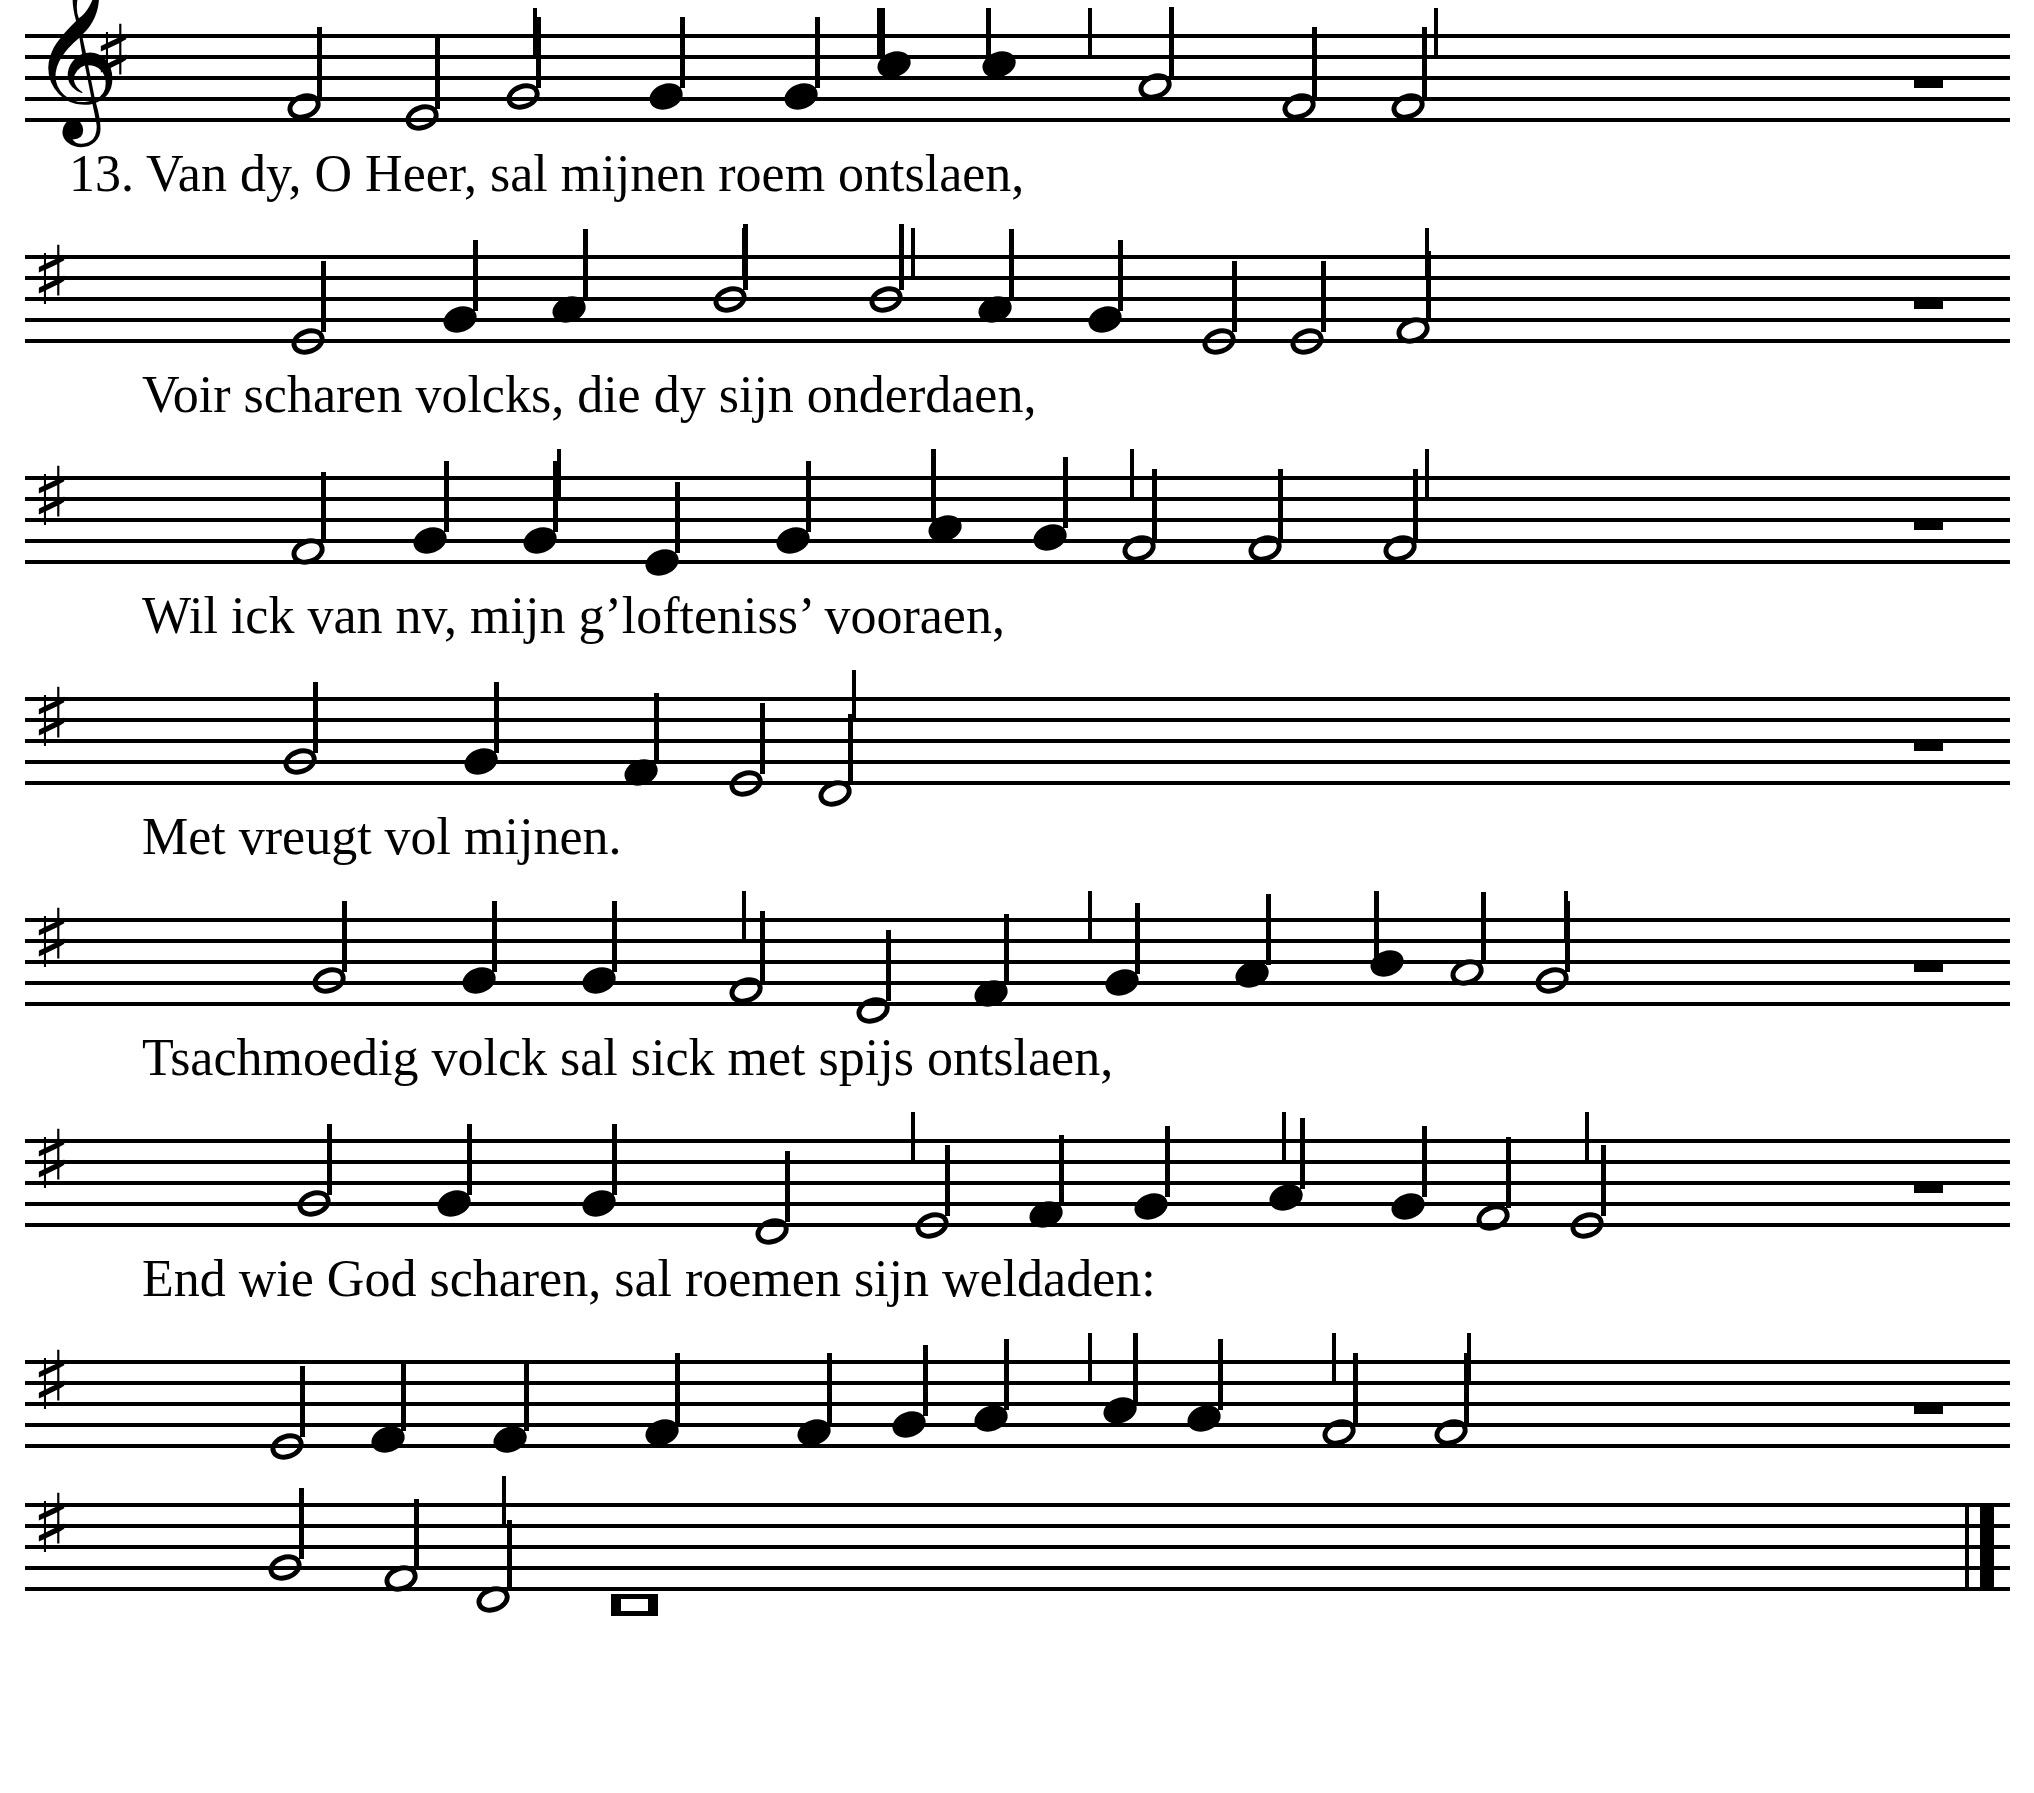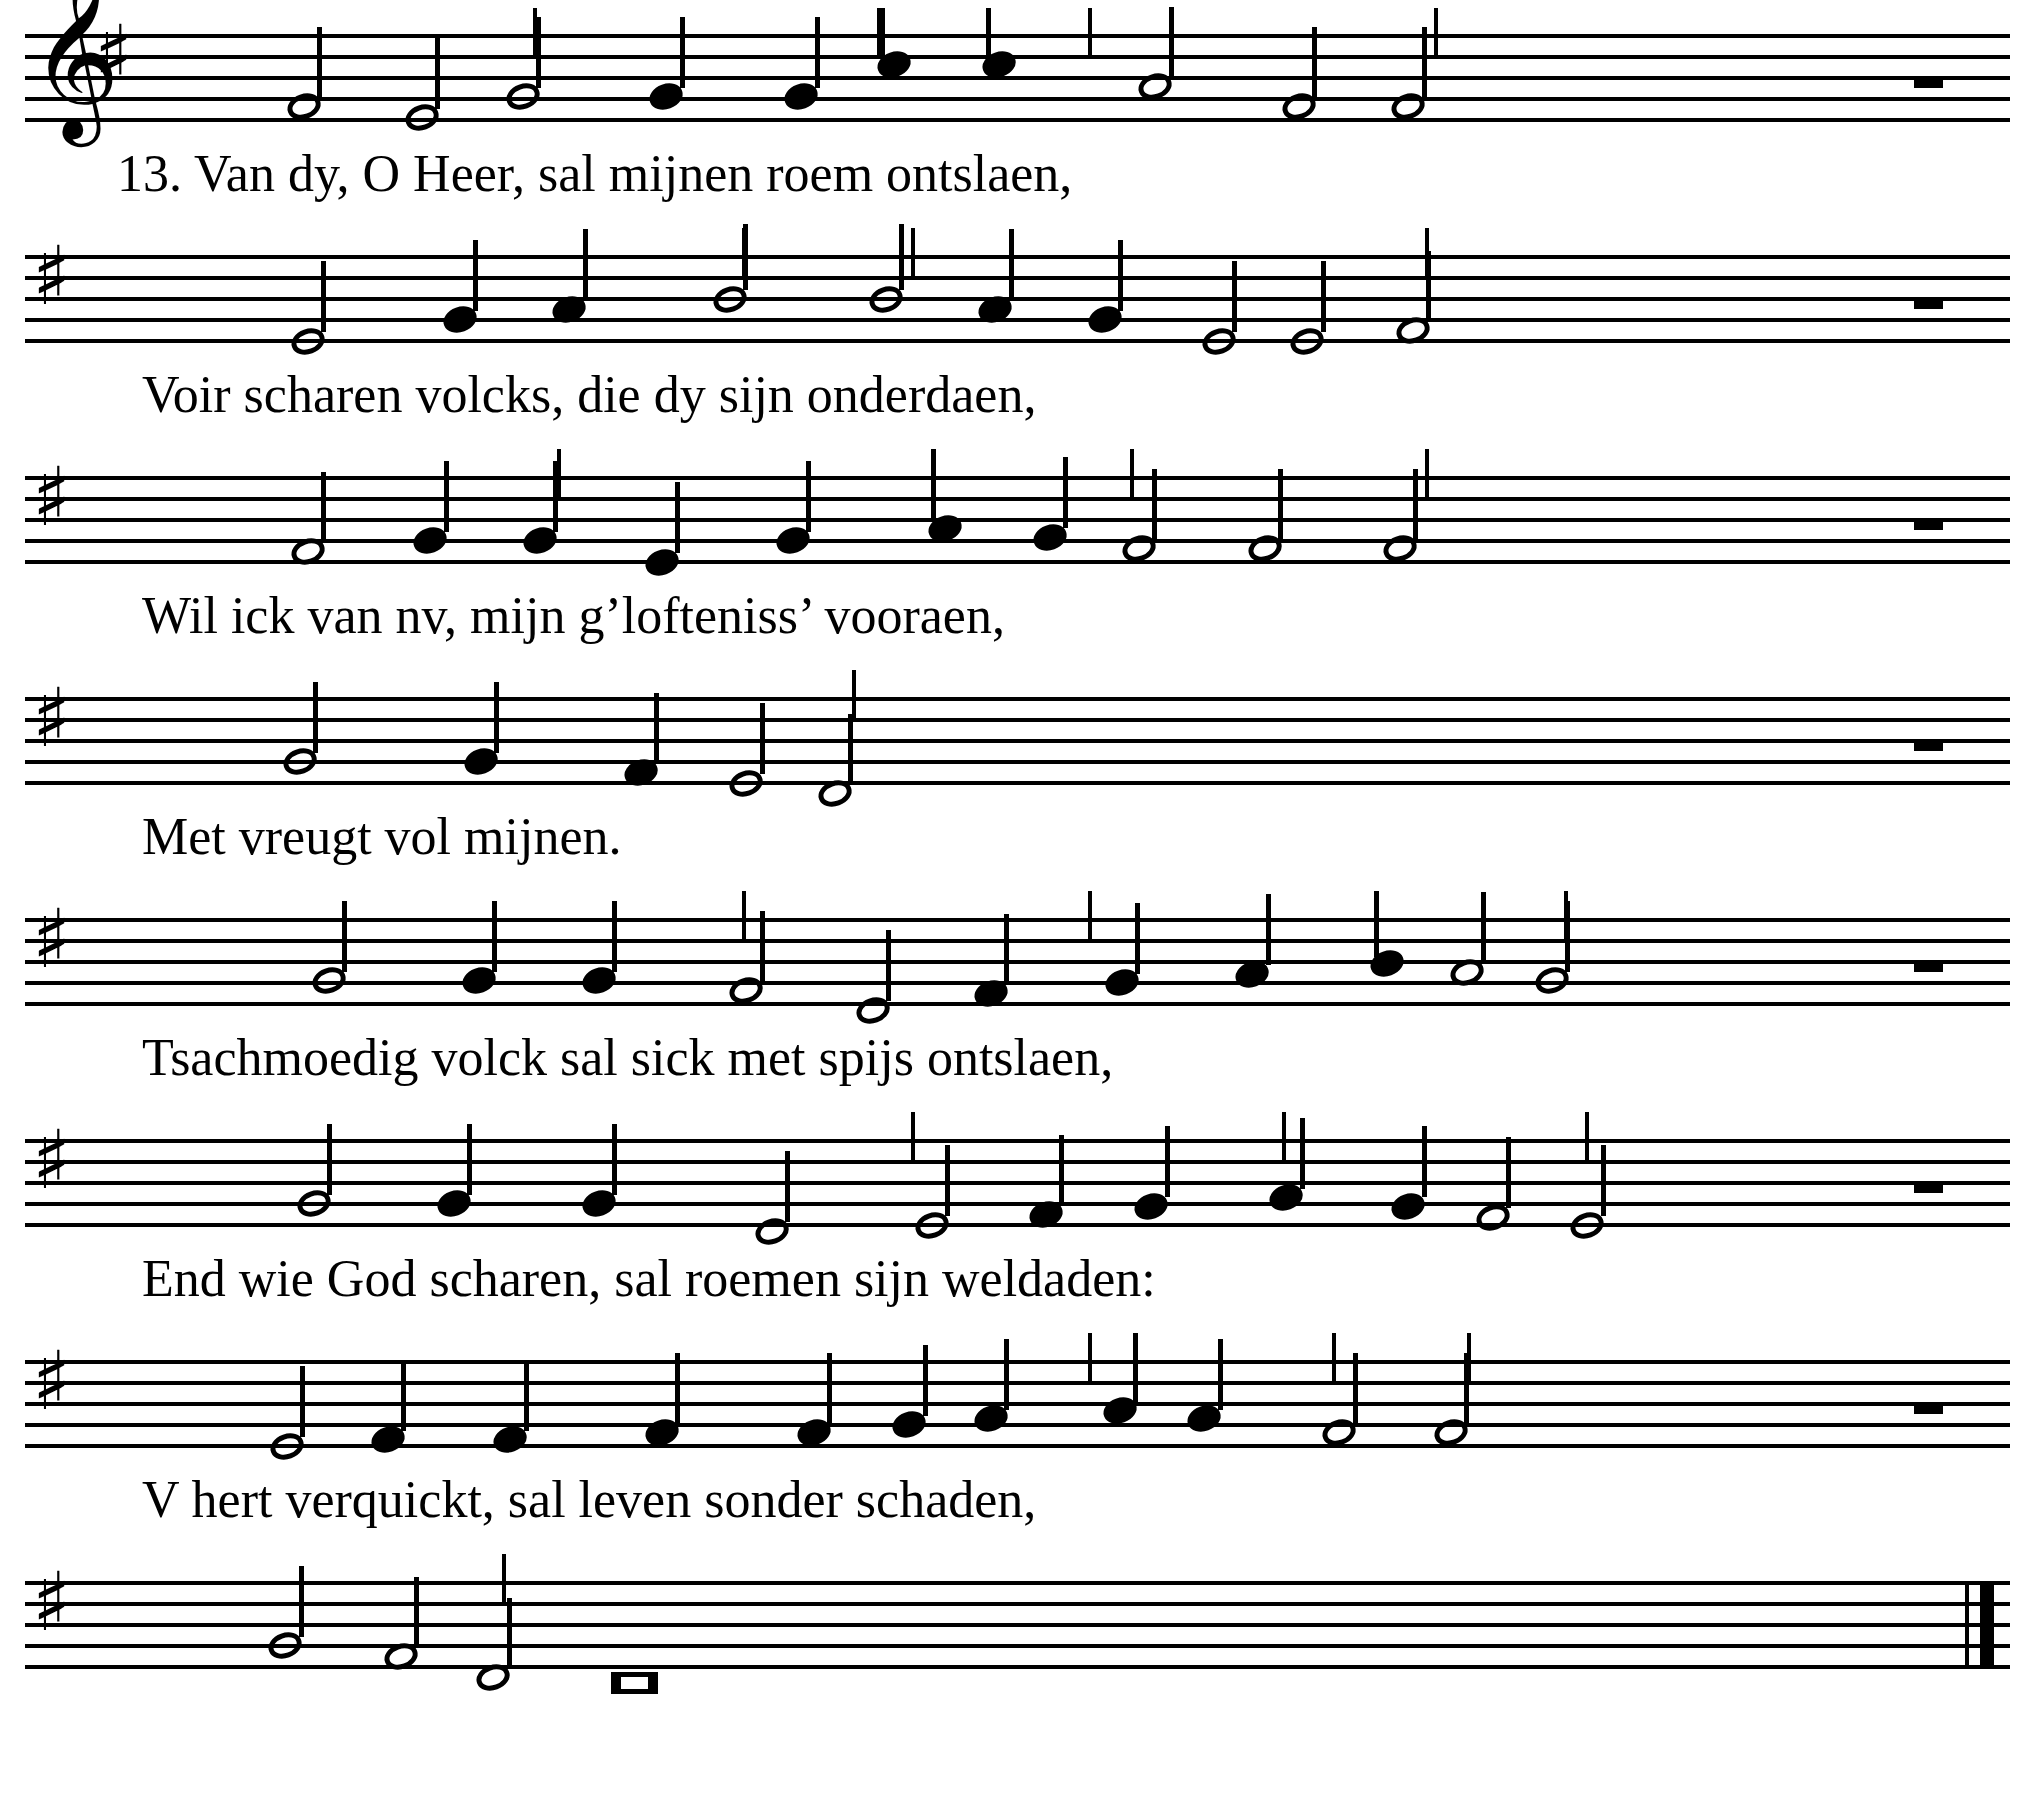--- a/index.html
+++ b/index.html
@@ -136,21 +136,21 @@
   .lyric {
     font-family: "Liberation Serif", serif;
     font-size: 52px;
     line-height: 61px;
     color: #000;
     padding-left: 142px;
     height: 78px;
     white-space: pre;
   }
   .lyric.first {
-    padding-left: 117px;
+    padding-left: 69px;
   }
 </style>
 </head>
 <body>
 
 <div class="sheet">
 
   <div class="system">
     <div class="staff">
       <div class="staff-lines">
@@ -487,21 +487,20 @@
 
       <div class="note open" style="left:1434px; top:94px;"></div>
       <div class="stem" style="left:1464px; top:27px; height:71px;"></div>
 
       <div class="barline" style="left:1088px; top:6.7px; height:51px;"></div>
       <div class="barline" style="left:1332px; top:6.7px; height:51px;"></div>
       <div class="barline" style="left:1467px; top:6.7px; height:51px;"></div>
 
       <div class="rest" style="left:1914px; top:76px;"></div>
     </div>
-    <div class="lyric">V hert verquickt, sal leven sonder schaden,</div>
   </div>
 
   <div class="system">
     <div class="staff">
       <div class="staff-lines">
         <div class="ln l1"></div>
           <div class="ln l2"></div>
           <div class="ln l3"></div>
           <div class="ln l4"></div>
           <div class="ln l5"></div>

